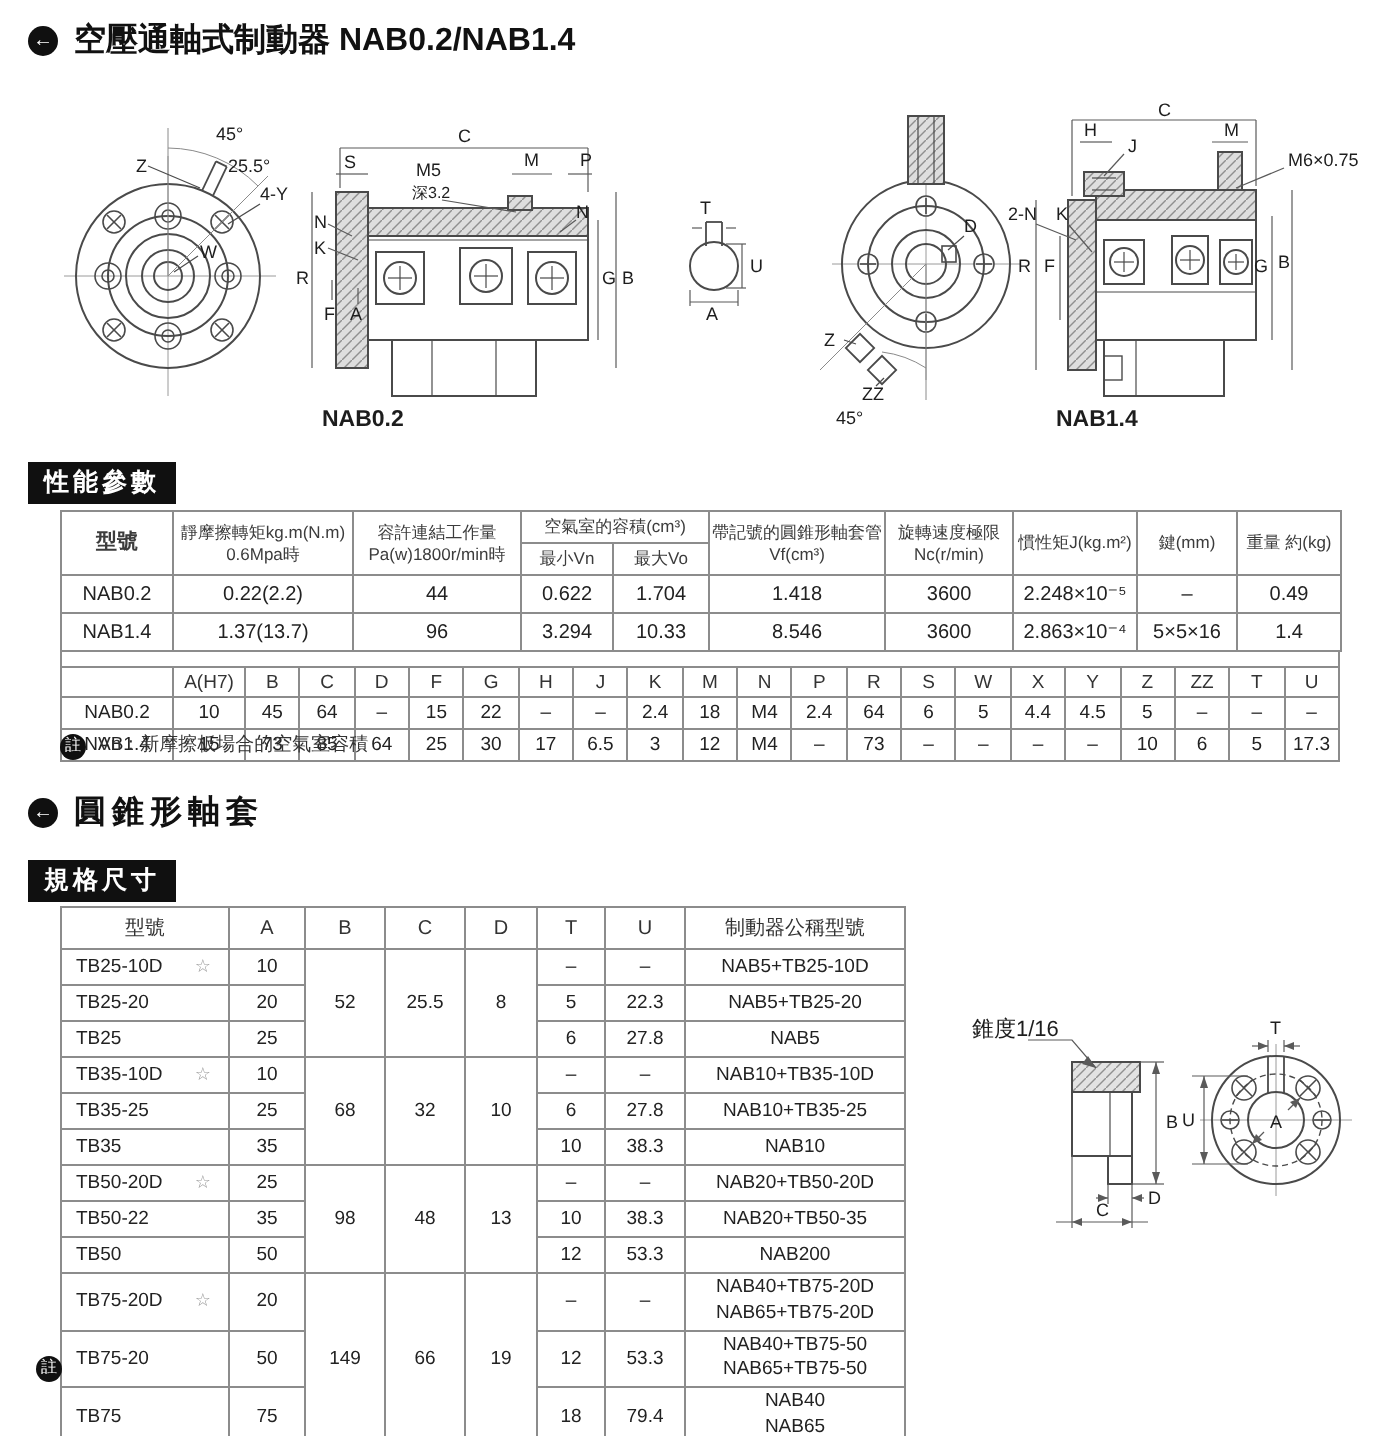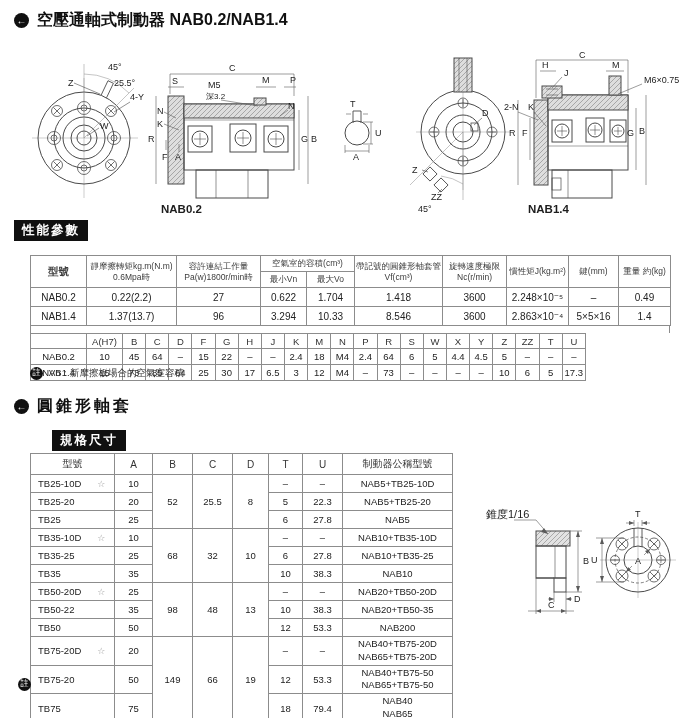--- a/index.html
+++ b/index.html
@@ -10,31 +10,31 @@
   }
   .abs{position:absolute;}
   
   .ttl{display:flex;align-items:center;gap:8px;font-weight:bold;color:#111;}
   .ttl1{left:14px;top:10px;font-size:16px;}
   .ttl2{left:14px;top:396px;font-size:16px;letter-spacing:3px;}
   .bullet{width:15px;height:15px;border-radius:50%;background:#101010;color:#fff;
     display:flex;align-items:center;justify-content:center;font-size:10px;font-weight:bold;flex:none;letter-spacing:0;}
   .sec-hdr{background:#101010;color:#fff;font-weight:bold;font-size:12.5px;
     padding:2px 8px;letter-spacing:2px;}
-  .sec1{left:14px;top:220px;}
-  .sec2{left:14px;top:430px;margin-left:38px;}
+  .sec1{left:14px;top:231px;}
+  .sec2{left:14px;top:430px;}
   
   table{border-collapse:collapse;table-layout:fixed;background:#fff;}
   td,th{border:1px solid #8c8c8c;text-align:center;font-weight:normal;
     overflow:hidden;white-space:nowrap;padding:1px 0;}
   .perf{width:640px;border:1px solid #666;}
   .perf th{font-size:8.5px;color:#3c3c3c;height:13px;}
   .perf td{font-size:10px;height:16px;}
   .perf th span{display:block;line-height:1.25;}
-  .dim{width:556px;border:1px solid #666;}
+  .dim{width:640px;border:1px solid #666;}
   .dim th{font-size:9.5px;height:12px;color:#333;}
   .dim td{font-size:9.5px;height:13px;}
   .spacer{width:640px;height:7px;border-left:1px solid #8c8c8c;border-right:1px solid #8c8c8c;box-sizing:border-box;}
   .spec{width:422px;border:1px solid #666;}
   .spec th{font-size:10px;height:18px;color:#333;}
   .spec td{font-size:9.5px;height:15px;}
   .spec td.model{text-align:center;padding-left:7px;margin-left:40px;}
   .spec .mrow{display:flex;align-items:center;}
   .spec .star{color:#9a9a9a;font-size:9px;margin-left:16px;}
   .spec td .two{display:block;line-height:1.35;}
@@ -364,21 +364,21 @@
     <th>
             <span>最小Vn</span>
           </th>
     <th>
             <span>最大Vo</span>
           </th>
   </tr>
   <tr>
     <td>NAB0.2</td>
     <td>0.22(2.2)</td>
-    <td>27</td>
+    <td>44</td>
     <td>0.622</td>
     <td>1.704</td>
     <td>1.418</td>
     <td>3600</td>
     <td>2.248×10⁻⁵</td>
     <td>–</td>
     <td>0.49</td>
   </tr>
   <tr>
     <td>NAB1.4</td>

